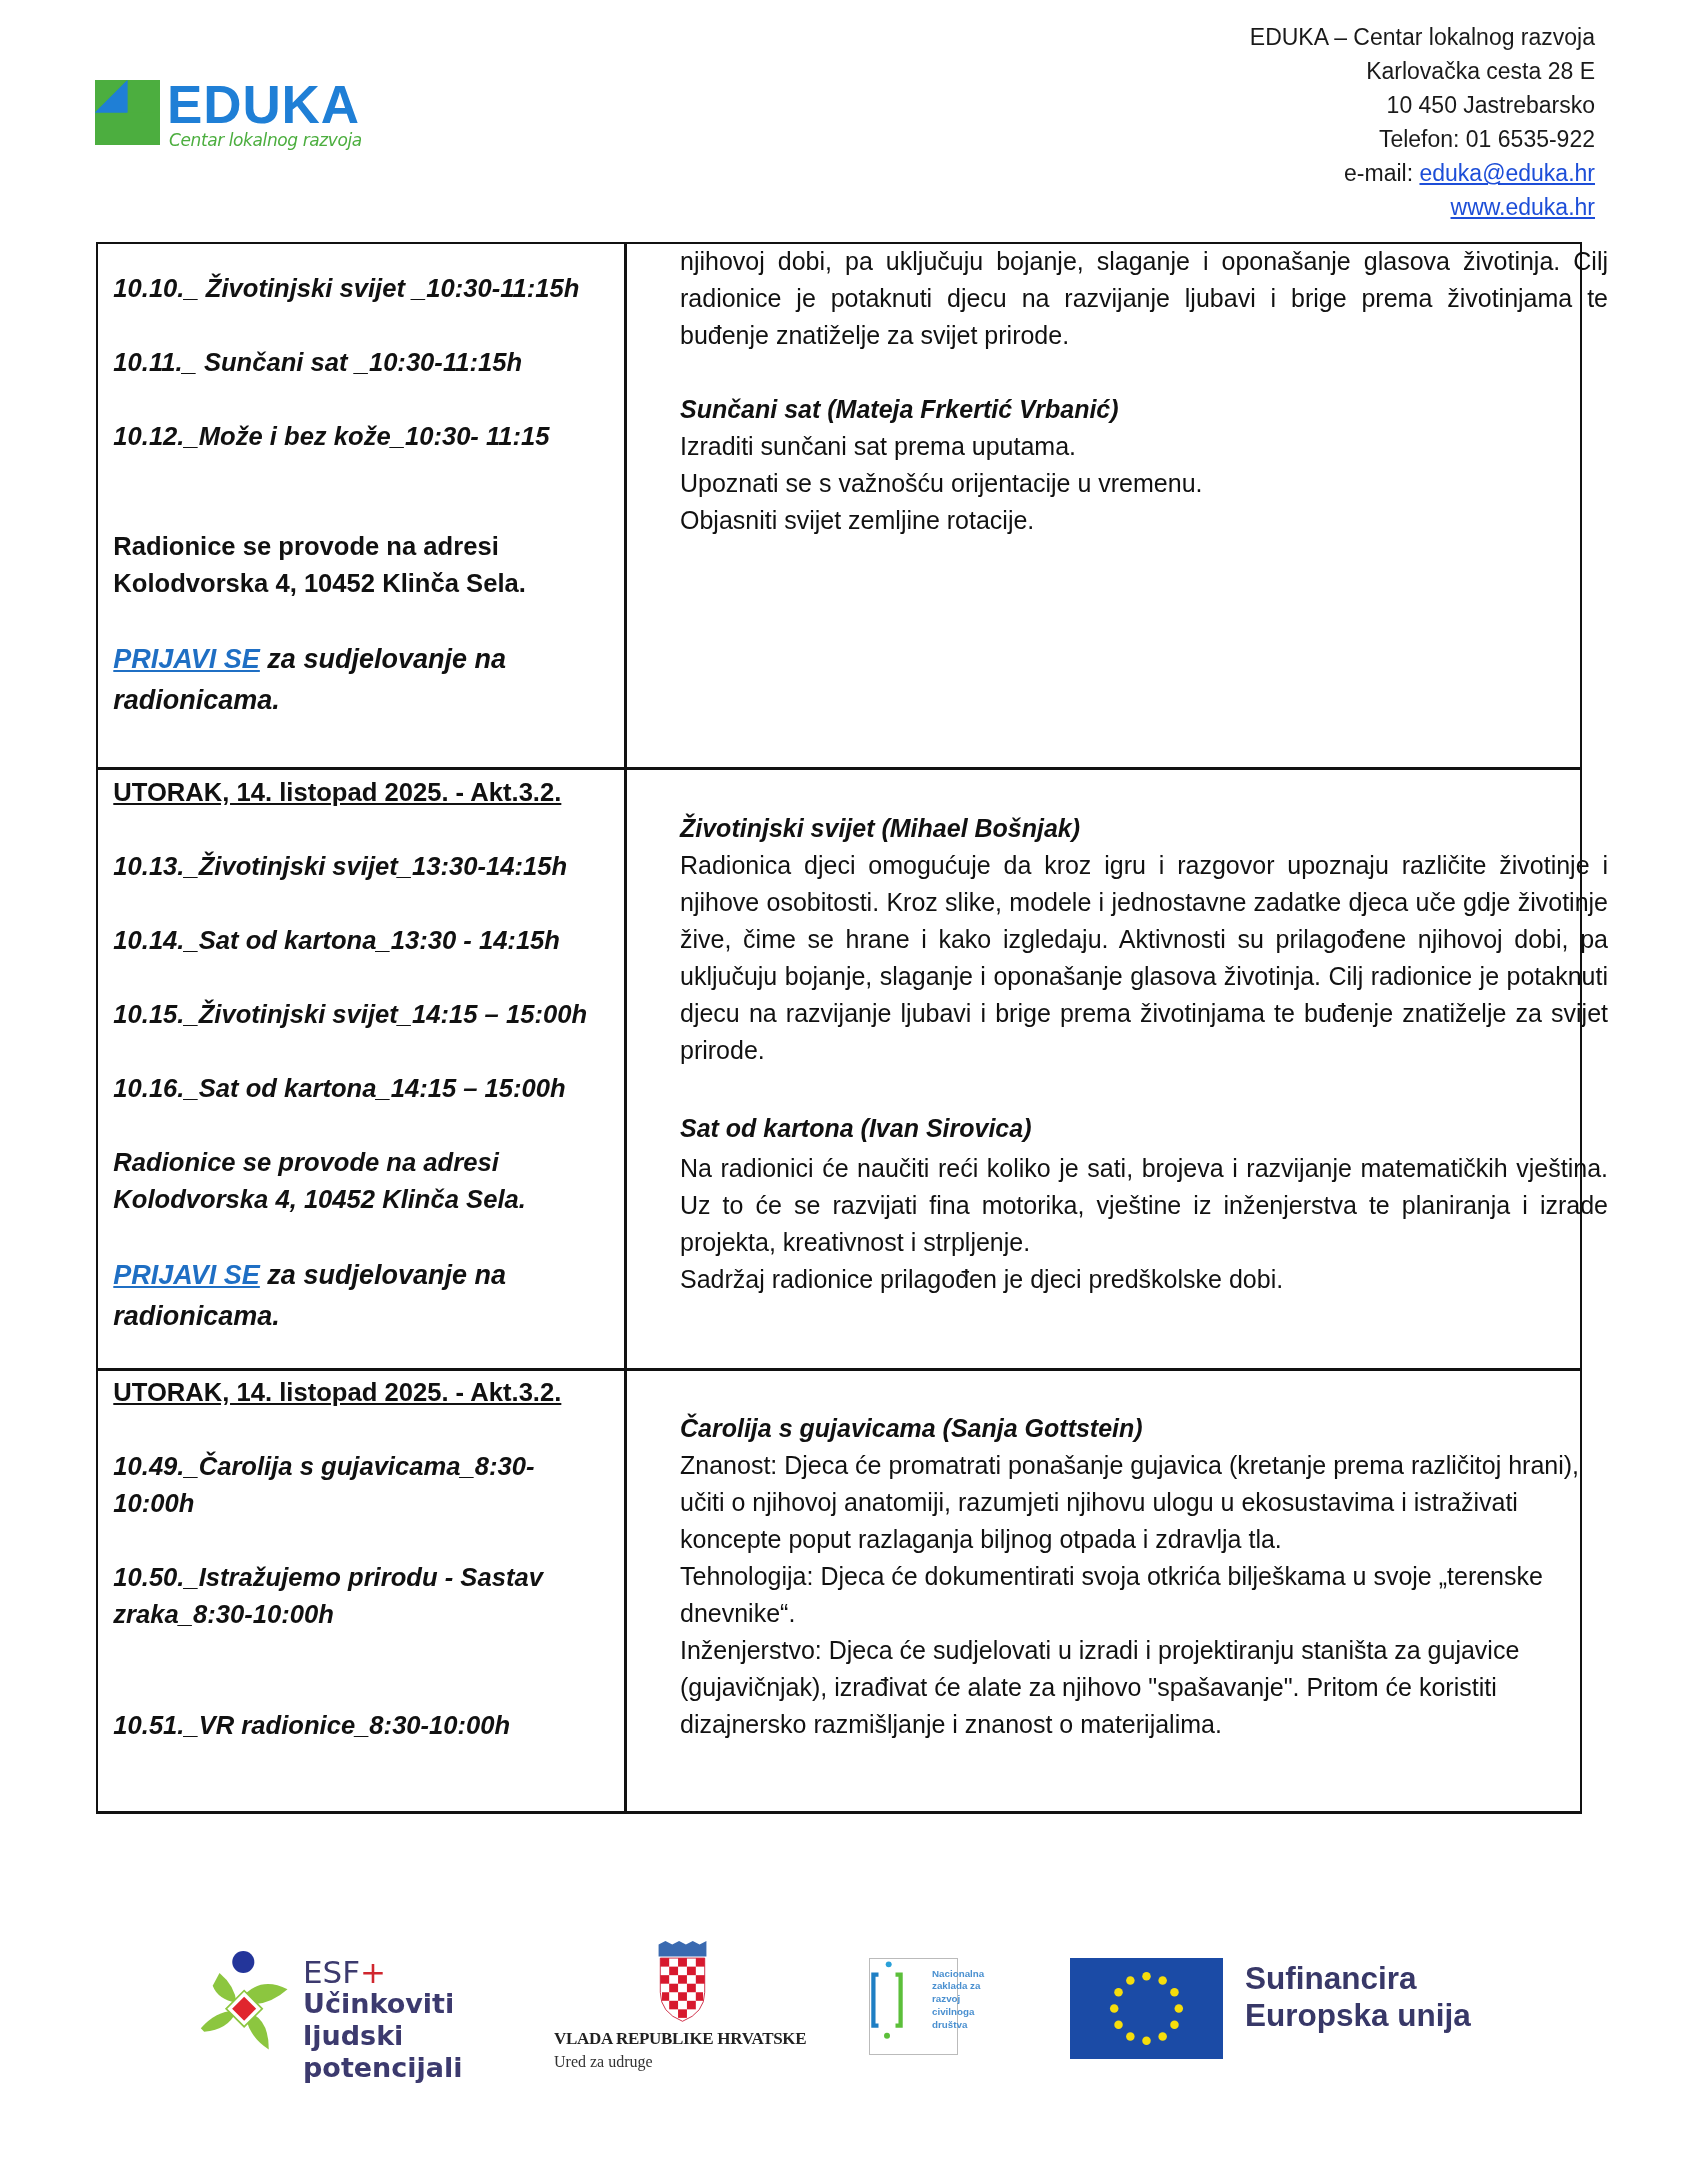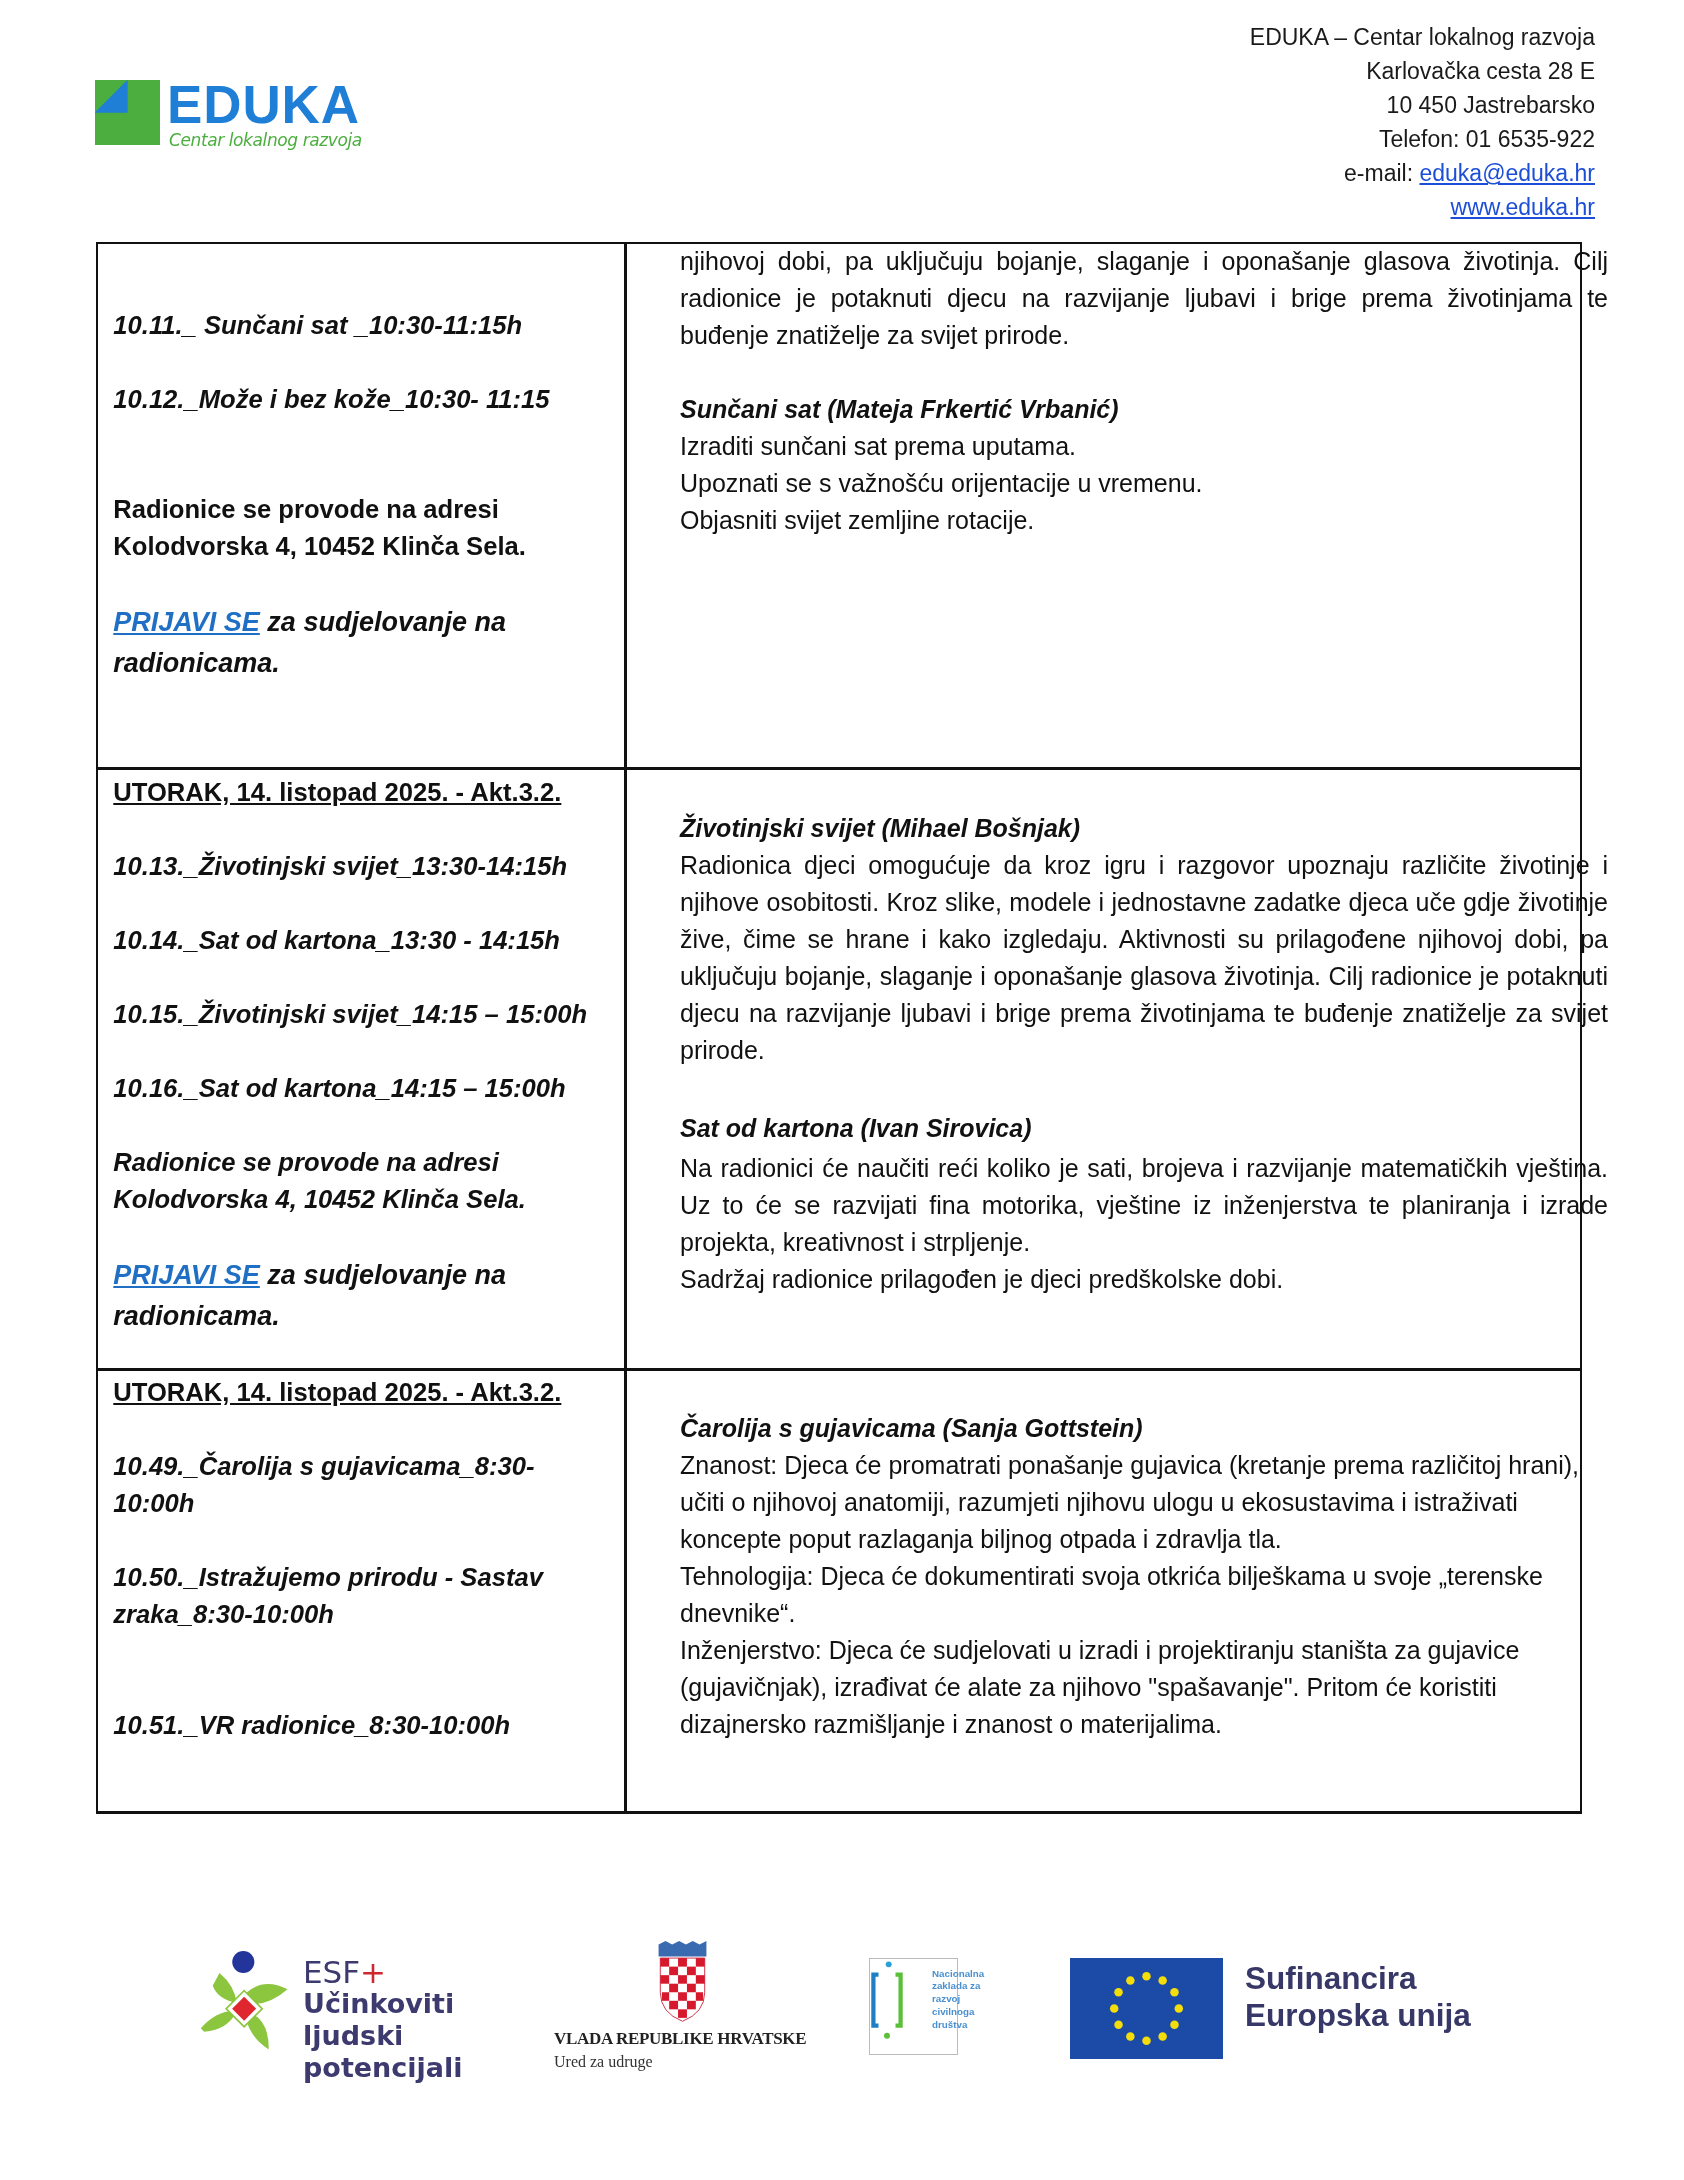--- a/index.html
+++ b/index.html
@@ -96,20 +96,21 @@
   <div><span>e-mail: </span><a>eduka@eduka.hr</a></div>
   <div><a>www.eduka.hr</a></div>
 </div>
 
 <div class="tbl">
   <div class="vline"></div>
   <div class="hline" style="top:523px"></div>
   <div class="hline" style="top:1124px"></div>
 
   <div class="cell lc" style="top:25.6px">
+    <p class="lt it">10.10._ Životinjski svijet _10:30-11:15h</p>
     <div class="gap"></div>
     <p class="lt it">10.11._ Sunčani sat _10:30-11:15h</p>
     <div class="gap"></div>
     <p class="lt it">10.12._Može i bez kože_10:30- 11:15</p>
     <div class="gap"></div>
       <div class="gap" style="height:36px"></div>
     <p class="lt">Radionice se provode na adresi</p>
     <p class="lt">Kolodvorska 4, 10452 Klinča Sela.</p>
     <div class="gap"></div>
     <p class="lt it" style="font-size:27px;line-height:41px"><a class="link">PRIJAVI SE</a><span> za sudjelovanje na radionicama.</span></p>

